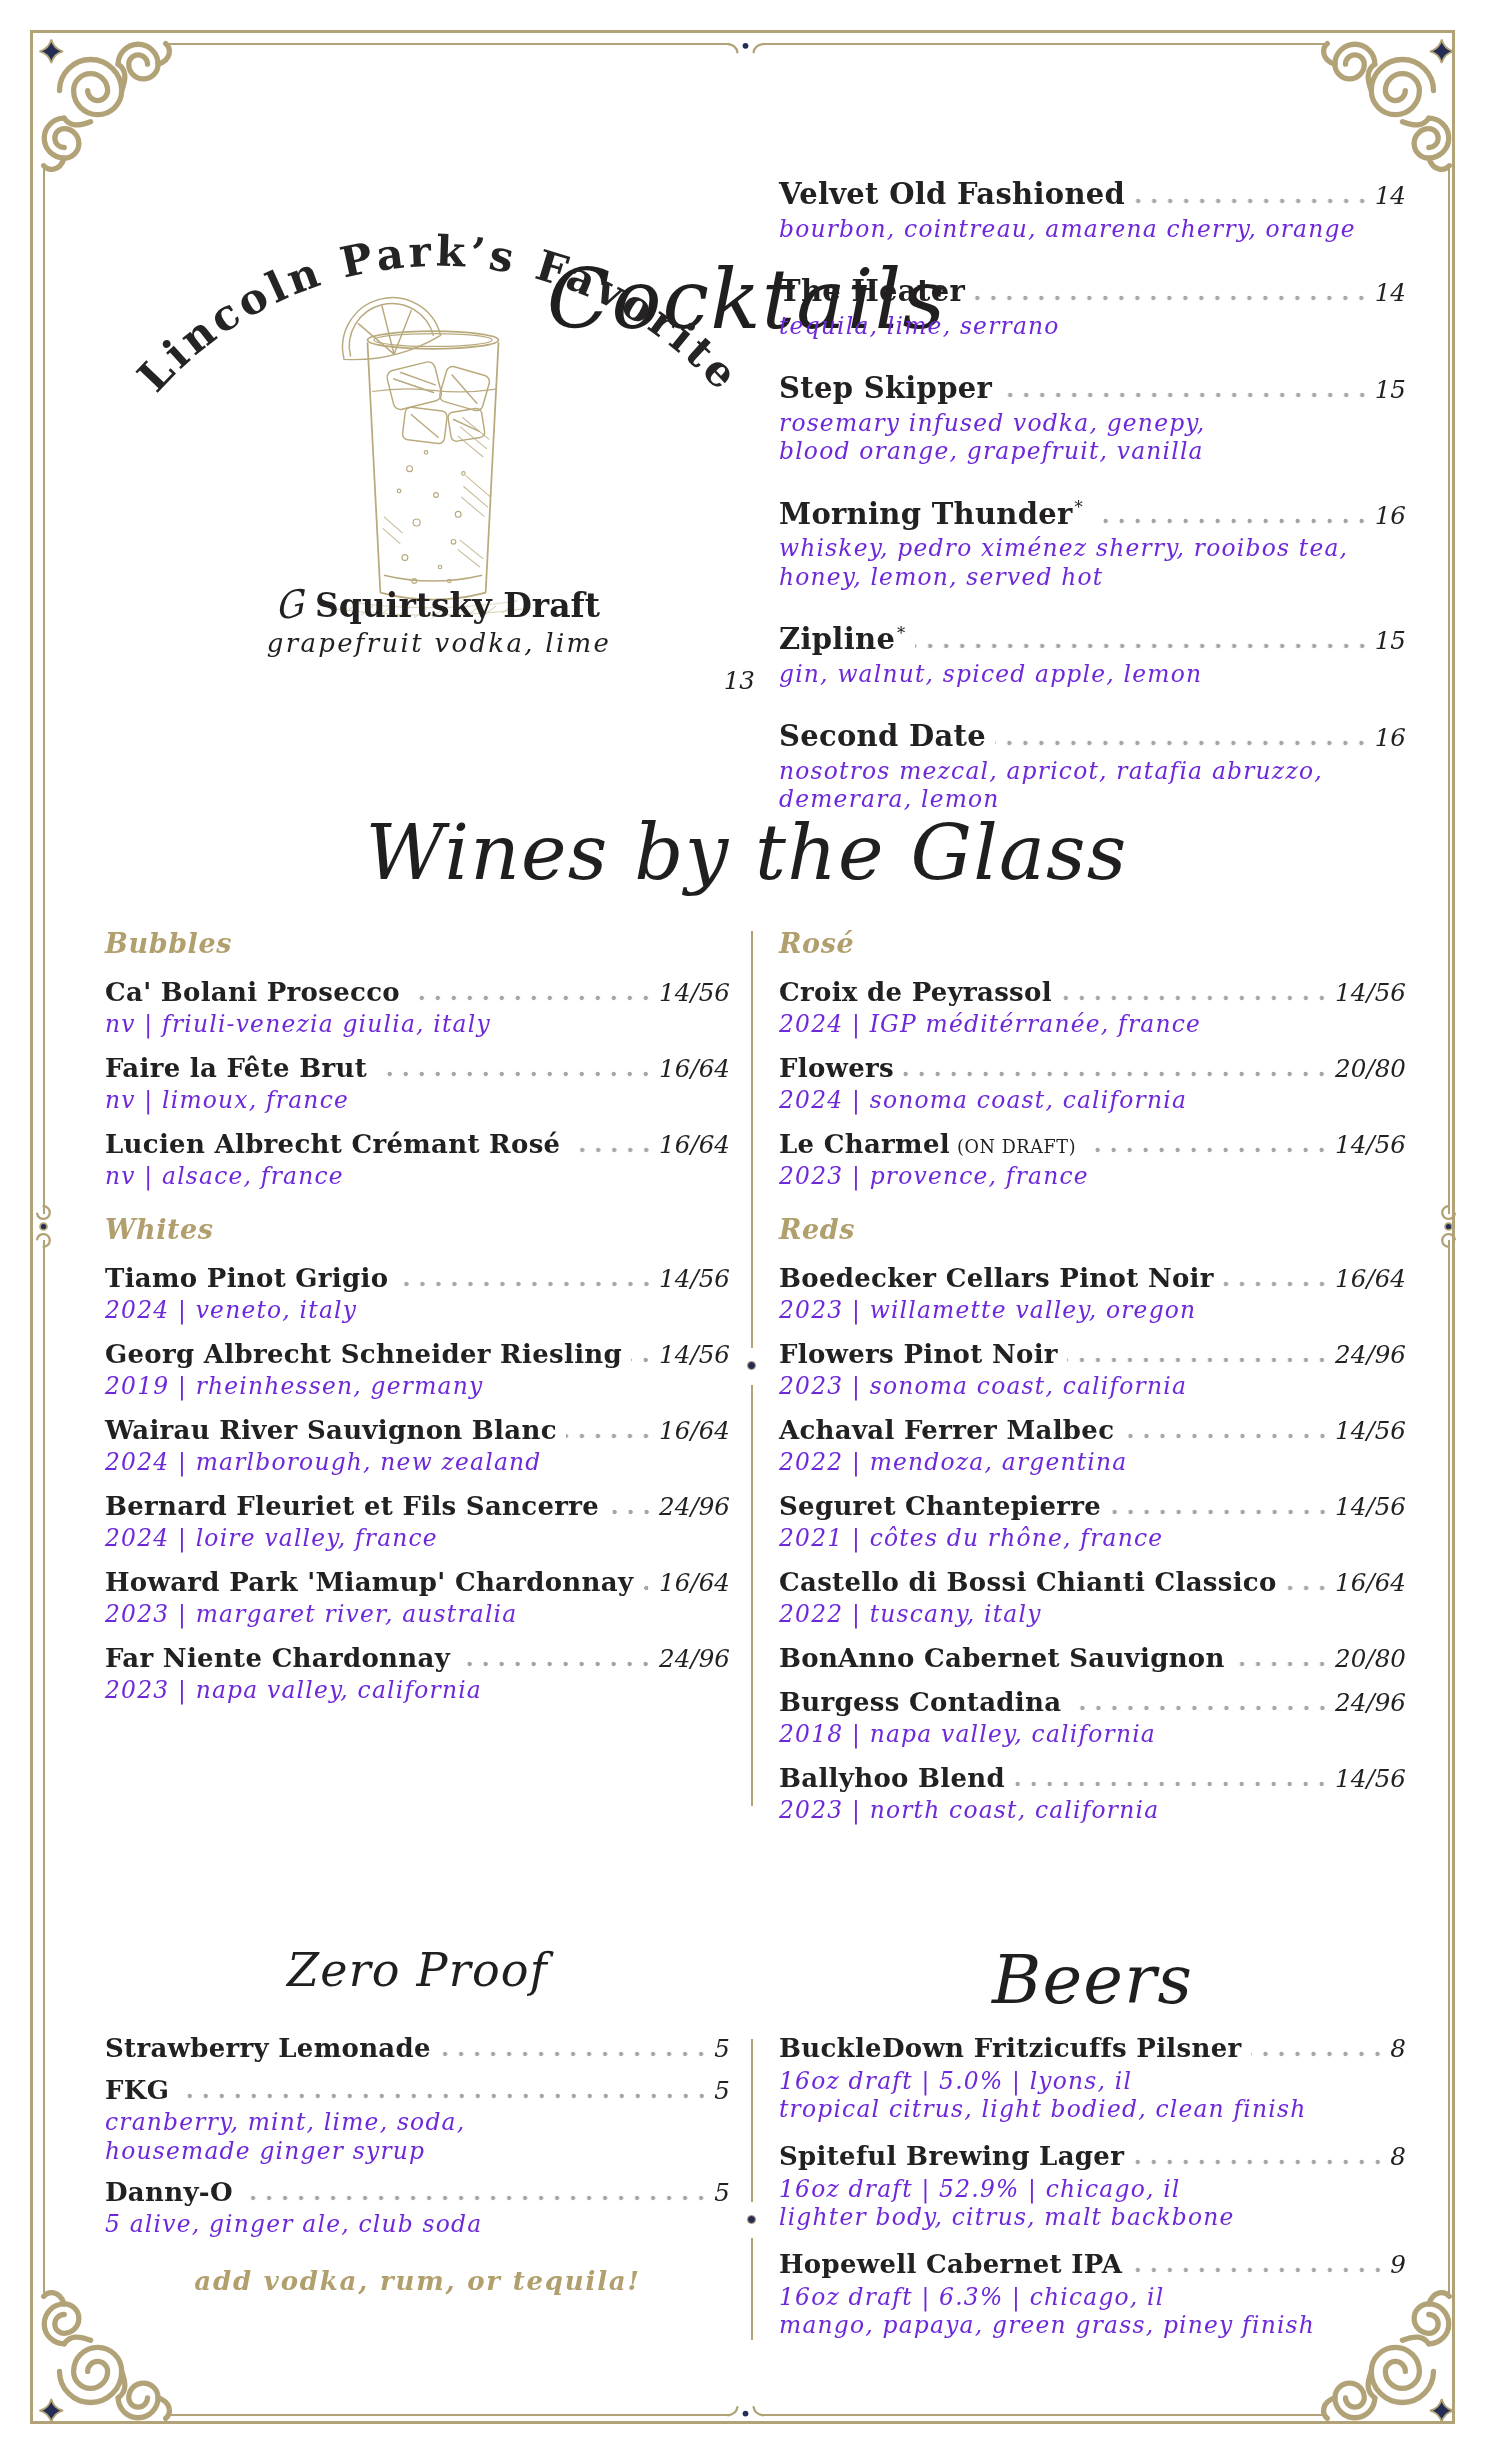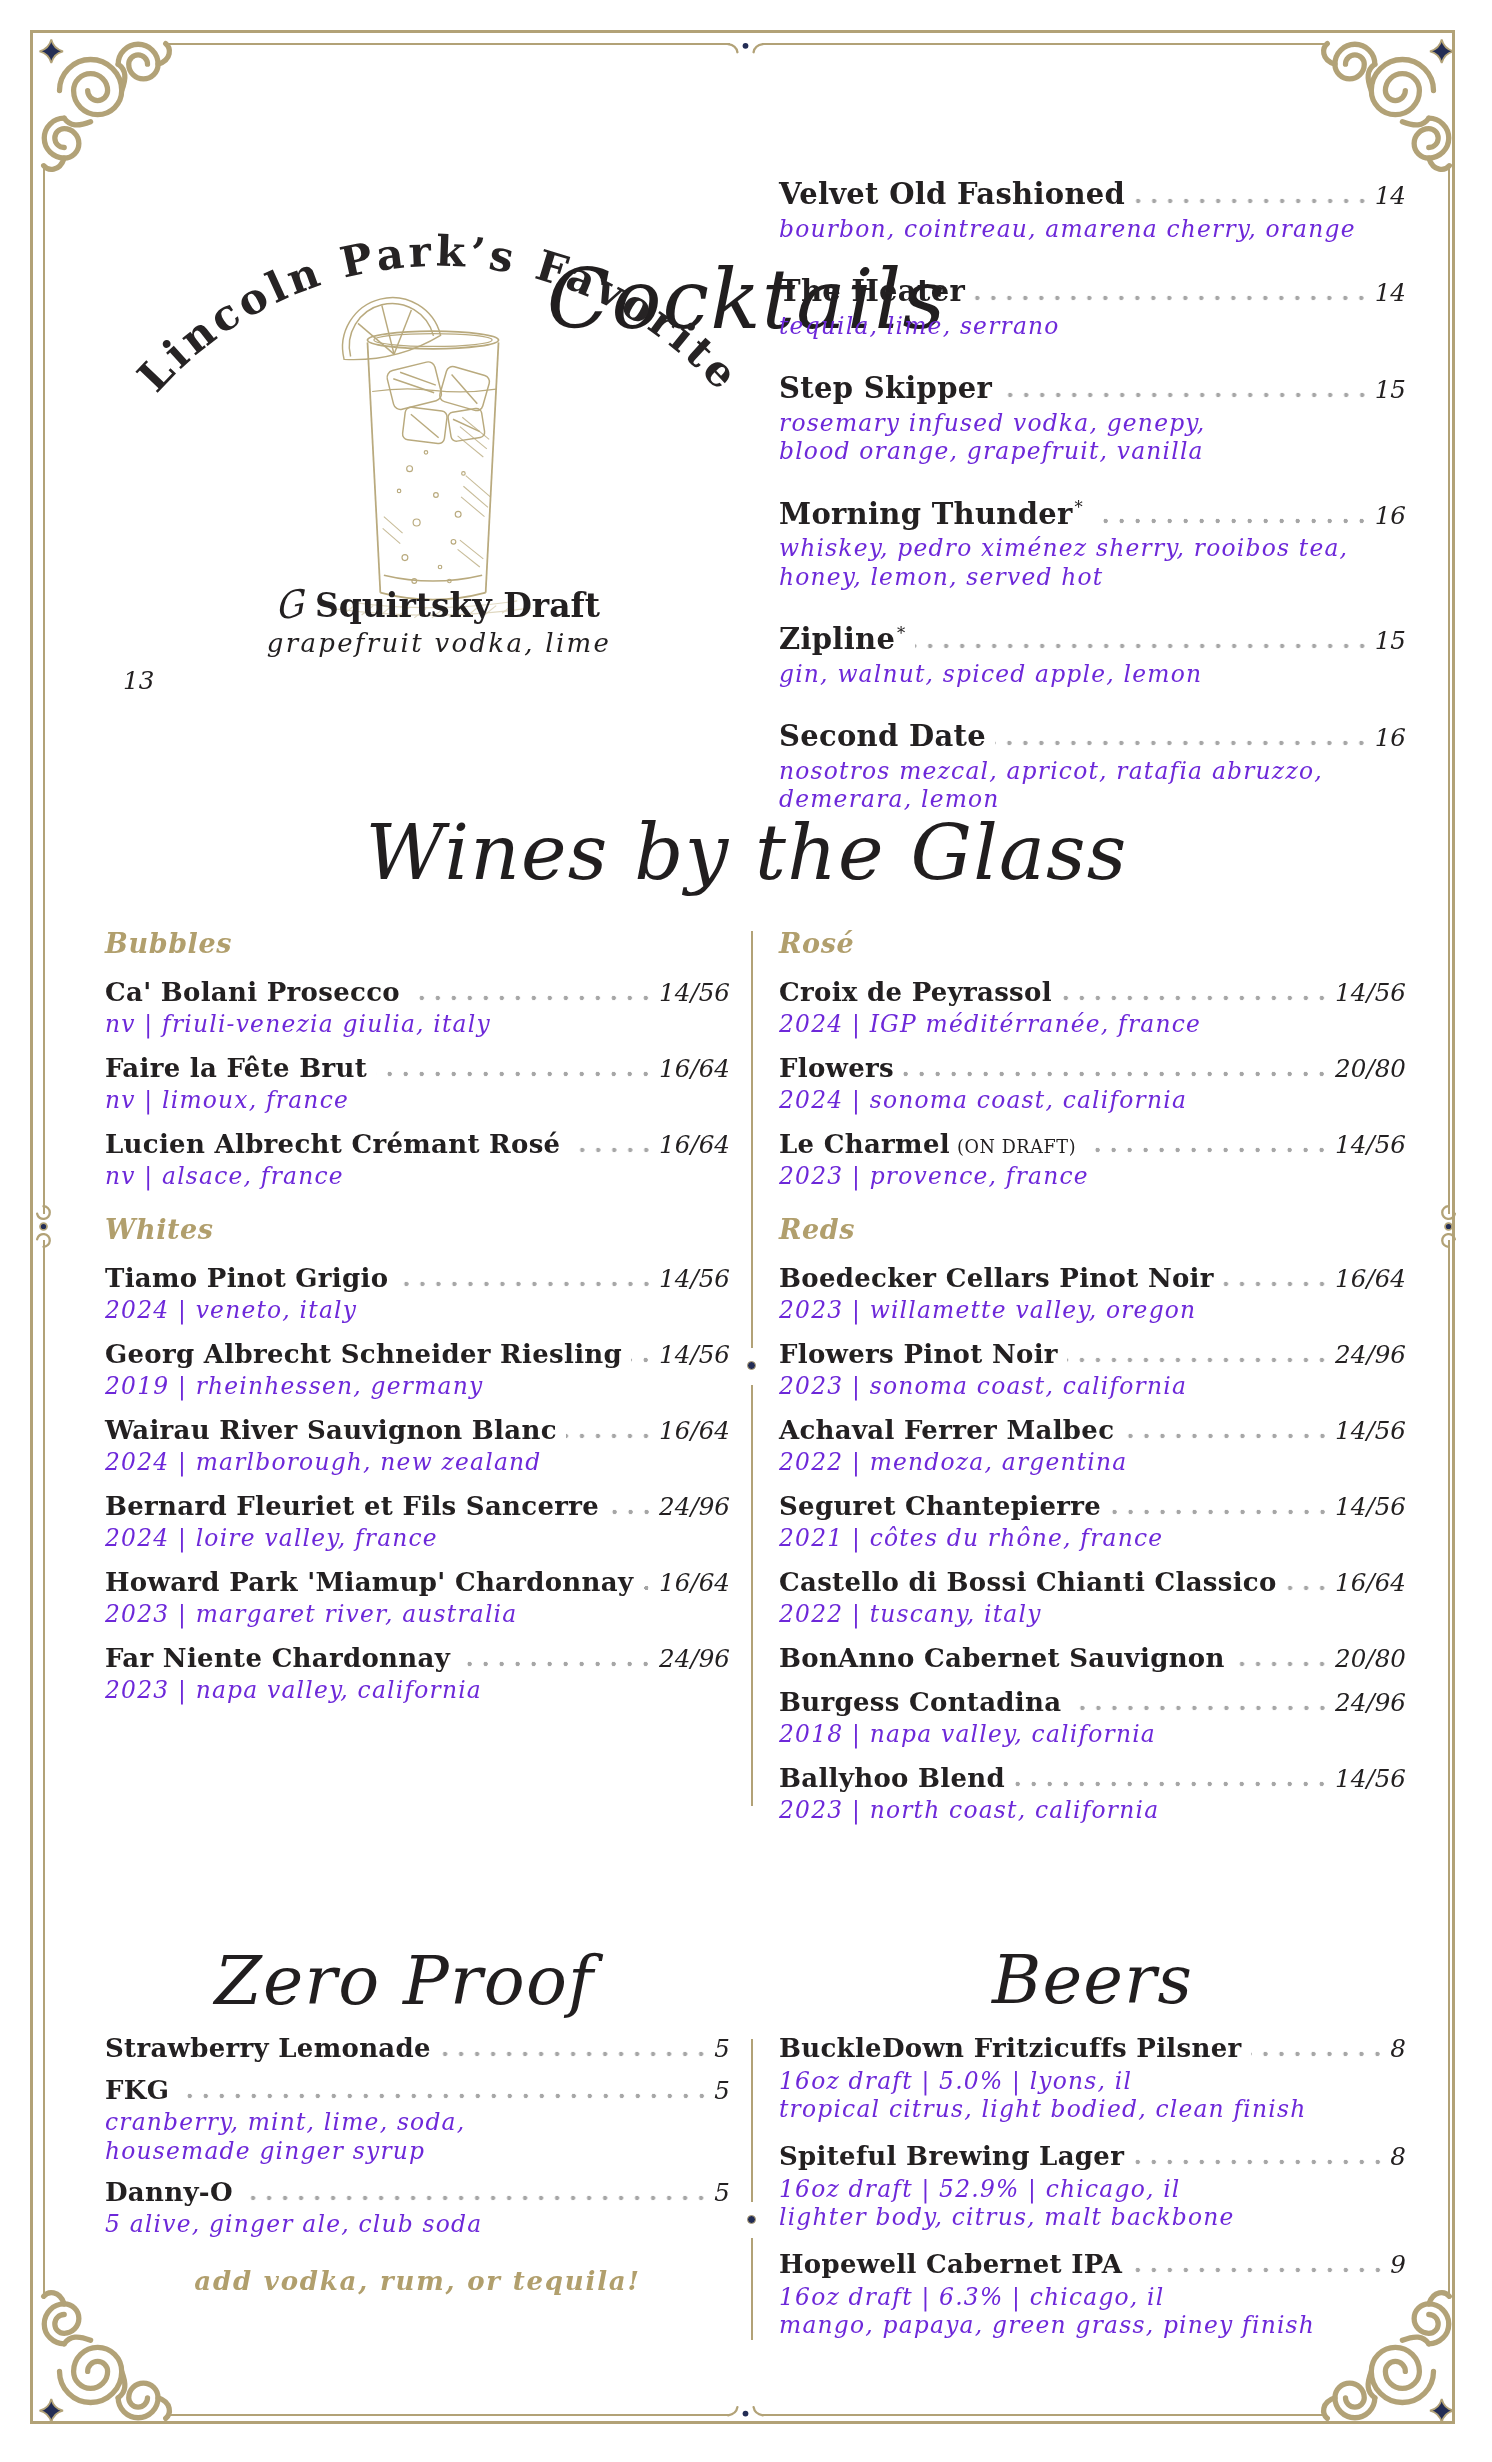--- a/index.html
+++ b/index.html
@@ -16,33 +16,33 @@
   .corner { position:absolute; width:176px; height:176px; }
   .corner.tr { transform:scaleX(-1); }
   .corner.bl { transform:scaleY(-1); }
   .corner.br { transform:scale(-1,-1); }
   .edge-orn { position:absolute; }
   
   .script-h { position:absolute; font-style:italic; color:#211e1f; text-align:center;
     letter-spacing:1.2px; line-height:1; }
   .h-cocktails { top:258px; left:0; width:1493px; font-size:83px; }
   .h-wines { top:814px; left:0; width:1493px; font-size:77px; }
-  .h-zero  { top:1947px; left:92px; width:625px; font-size:68px; }
+  .h-zero  { top:1947px; left:105px; width:625px; font-size:46px; }
   .h-beers { top:1947px; left:779px; width:627px; font-size:67px; }
   
   .featured { position:absolute; left:123px; top:193px; width:632px; height:509px; }
   .arch-svg { position:absolute; top:0; left:0; }
   .glass-svg { position:absolute; top:100px; left:193px; }
   .feat-name { position:absolute; top:391px; width:100%; text-align:center;
     font-weight:bold; font-size:33px; }
   .glyph { font-style:italic; font-weight:normal; font-size:36px; display:inline-block;
     transform:rotate(-12deg) skewX(-12deg); margin-right:8.2px; }
   .feat-desc { position:absolute; top:435px; width:100%; text-align:center;
     font-style:italic; font-size:26px; letter-spacing:2.3px; }
-  .feat-price { position:absolute; top:473px; width:100%; text-align:left;
+  .feat-price { position:absolute; top:473px; width:100%; text-align:right;
     font-style:italic; font-size:24.6px; }
   
   .col { position:absolute; display:flex; flex-direction:column; }
   .cocktail-col { left:779px; top:177px; width:627px; gap:31px; }
   .wines-left  { left:105px;  top:928px; width:625px; }
   .wines-right { left:779px; top:928px; width:627px; }
   .zp-col   { left:105px;  top:2033px; width:625px; gap:11.7px; }
   .beer-col { left:779px; top:2033px; width:627px; gap:17.6px; }
   .wine-sec { display:flex; flex-direction:column; gap:14px; }
   .wine-sec + .wine-sec { margin-top:23.4px; }

